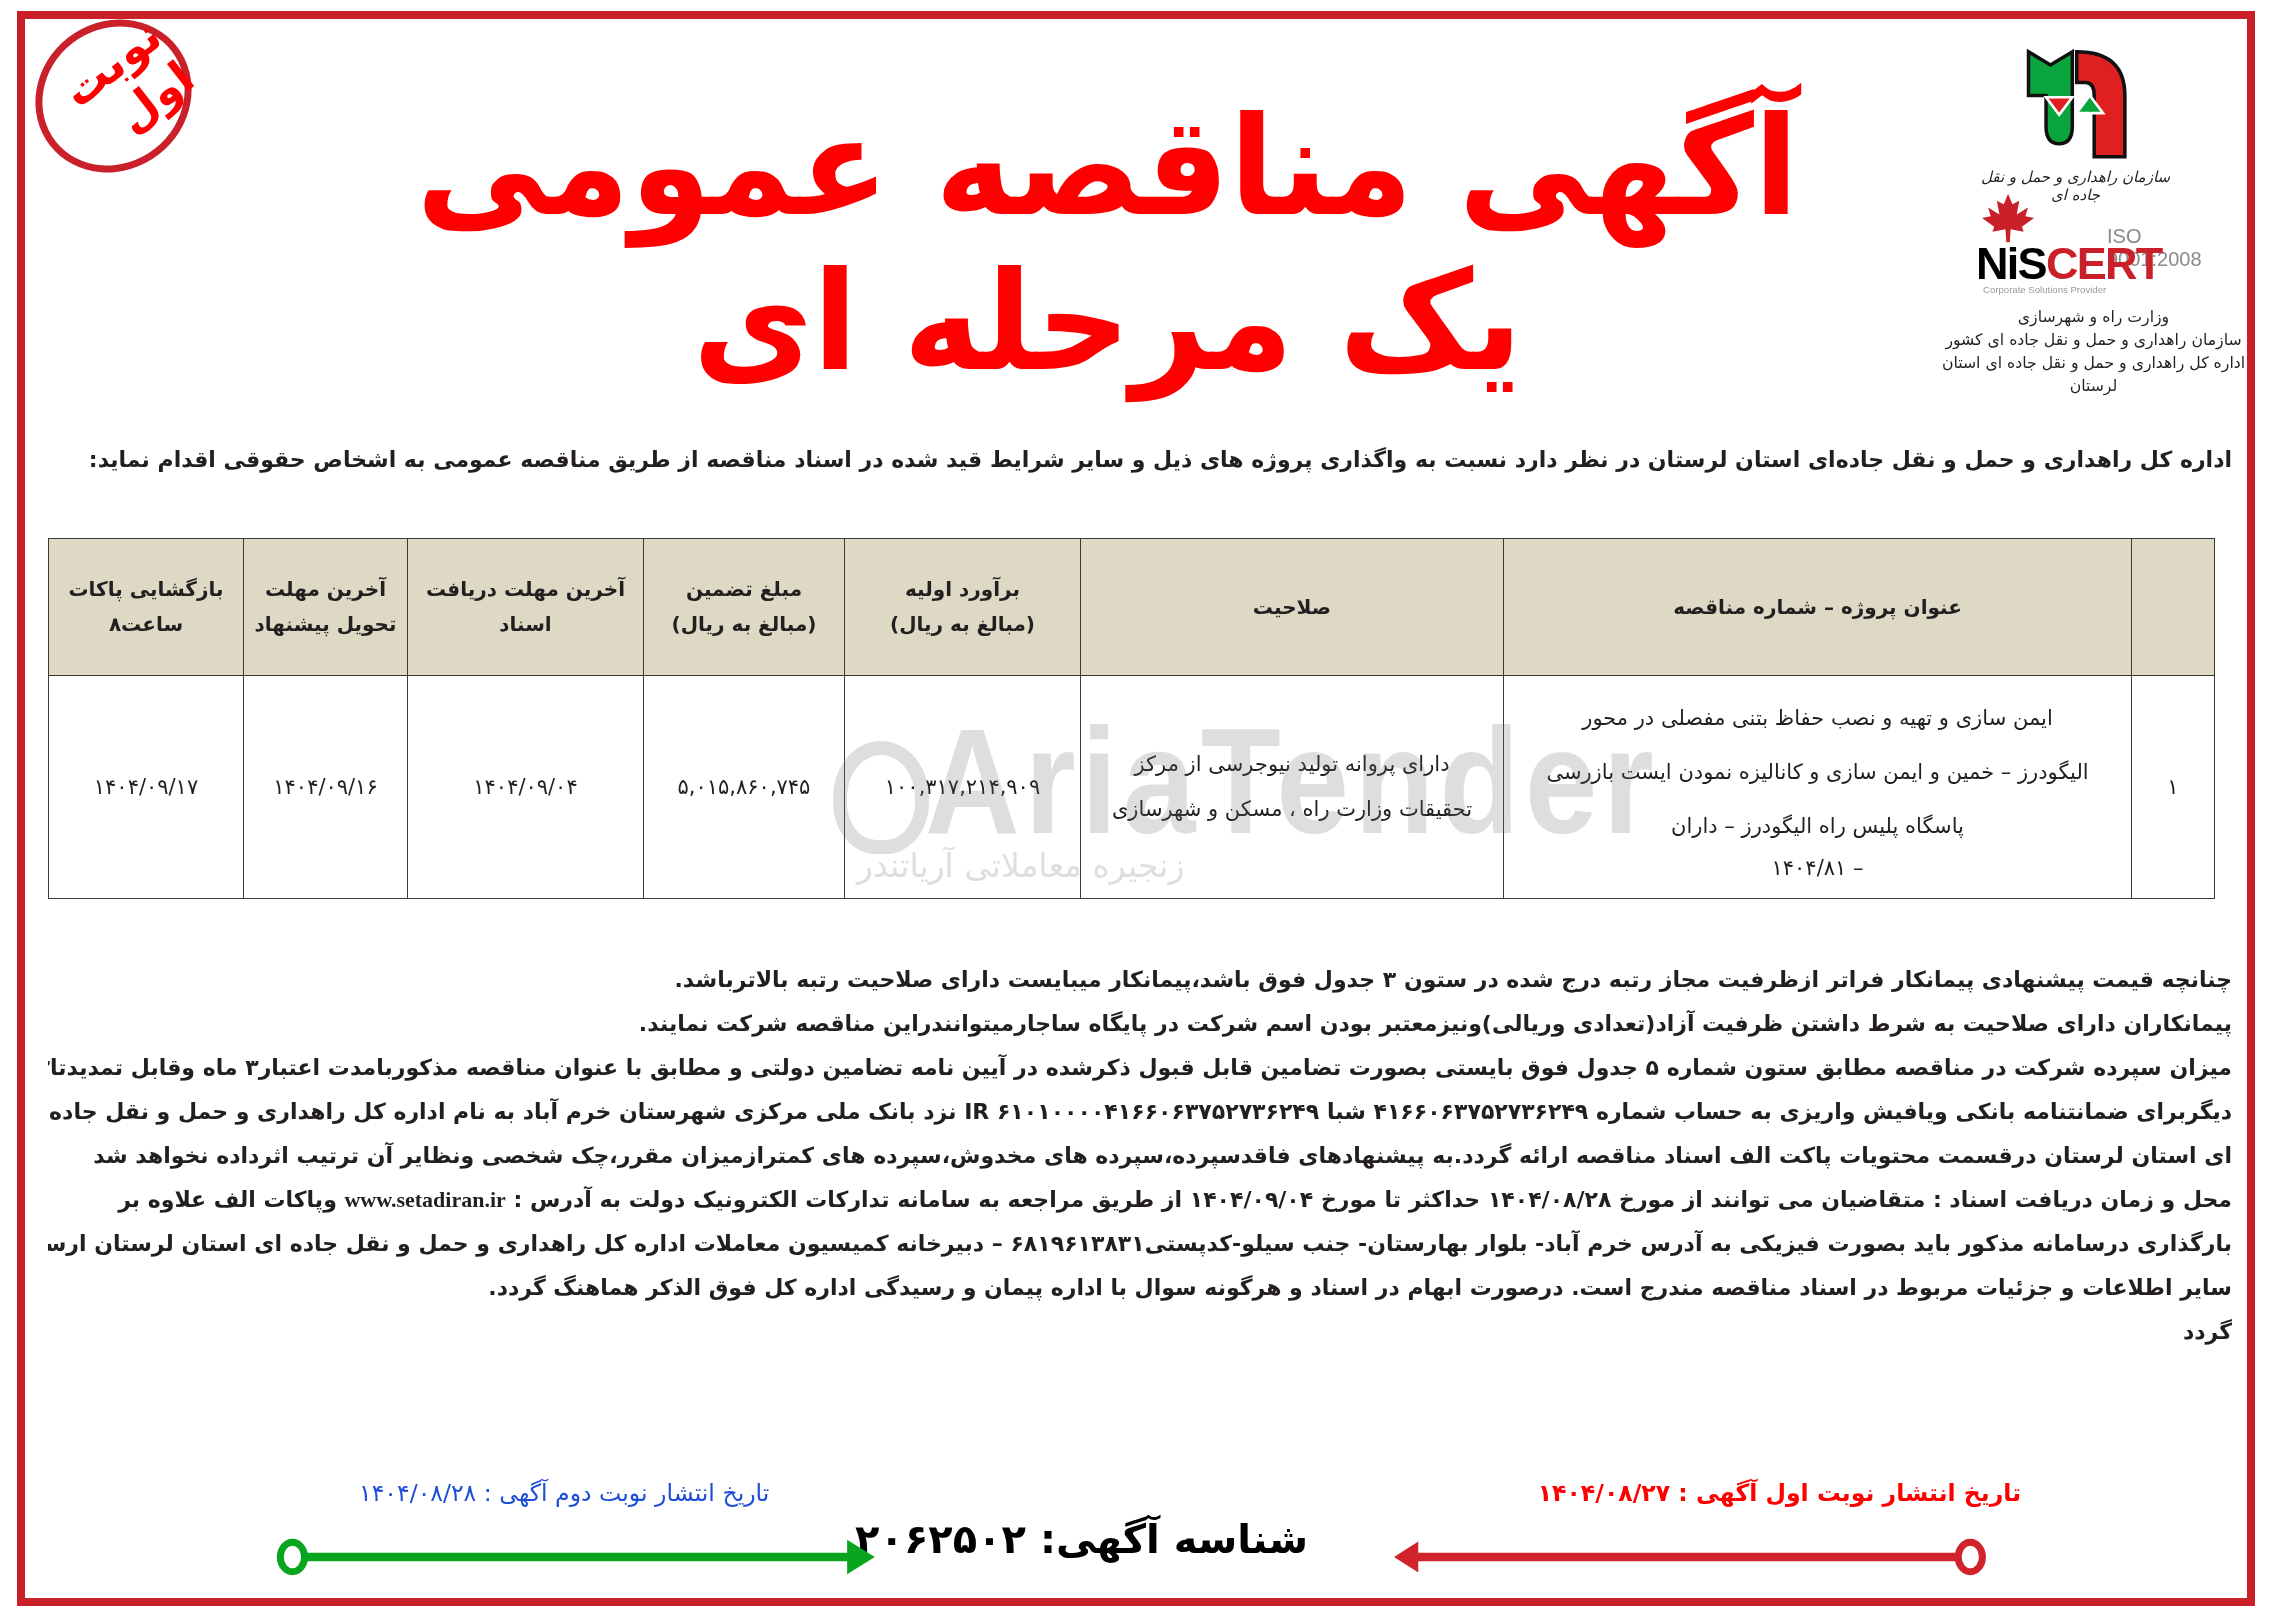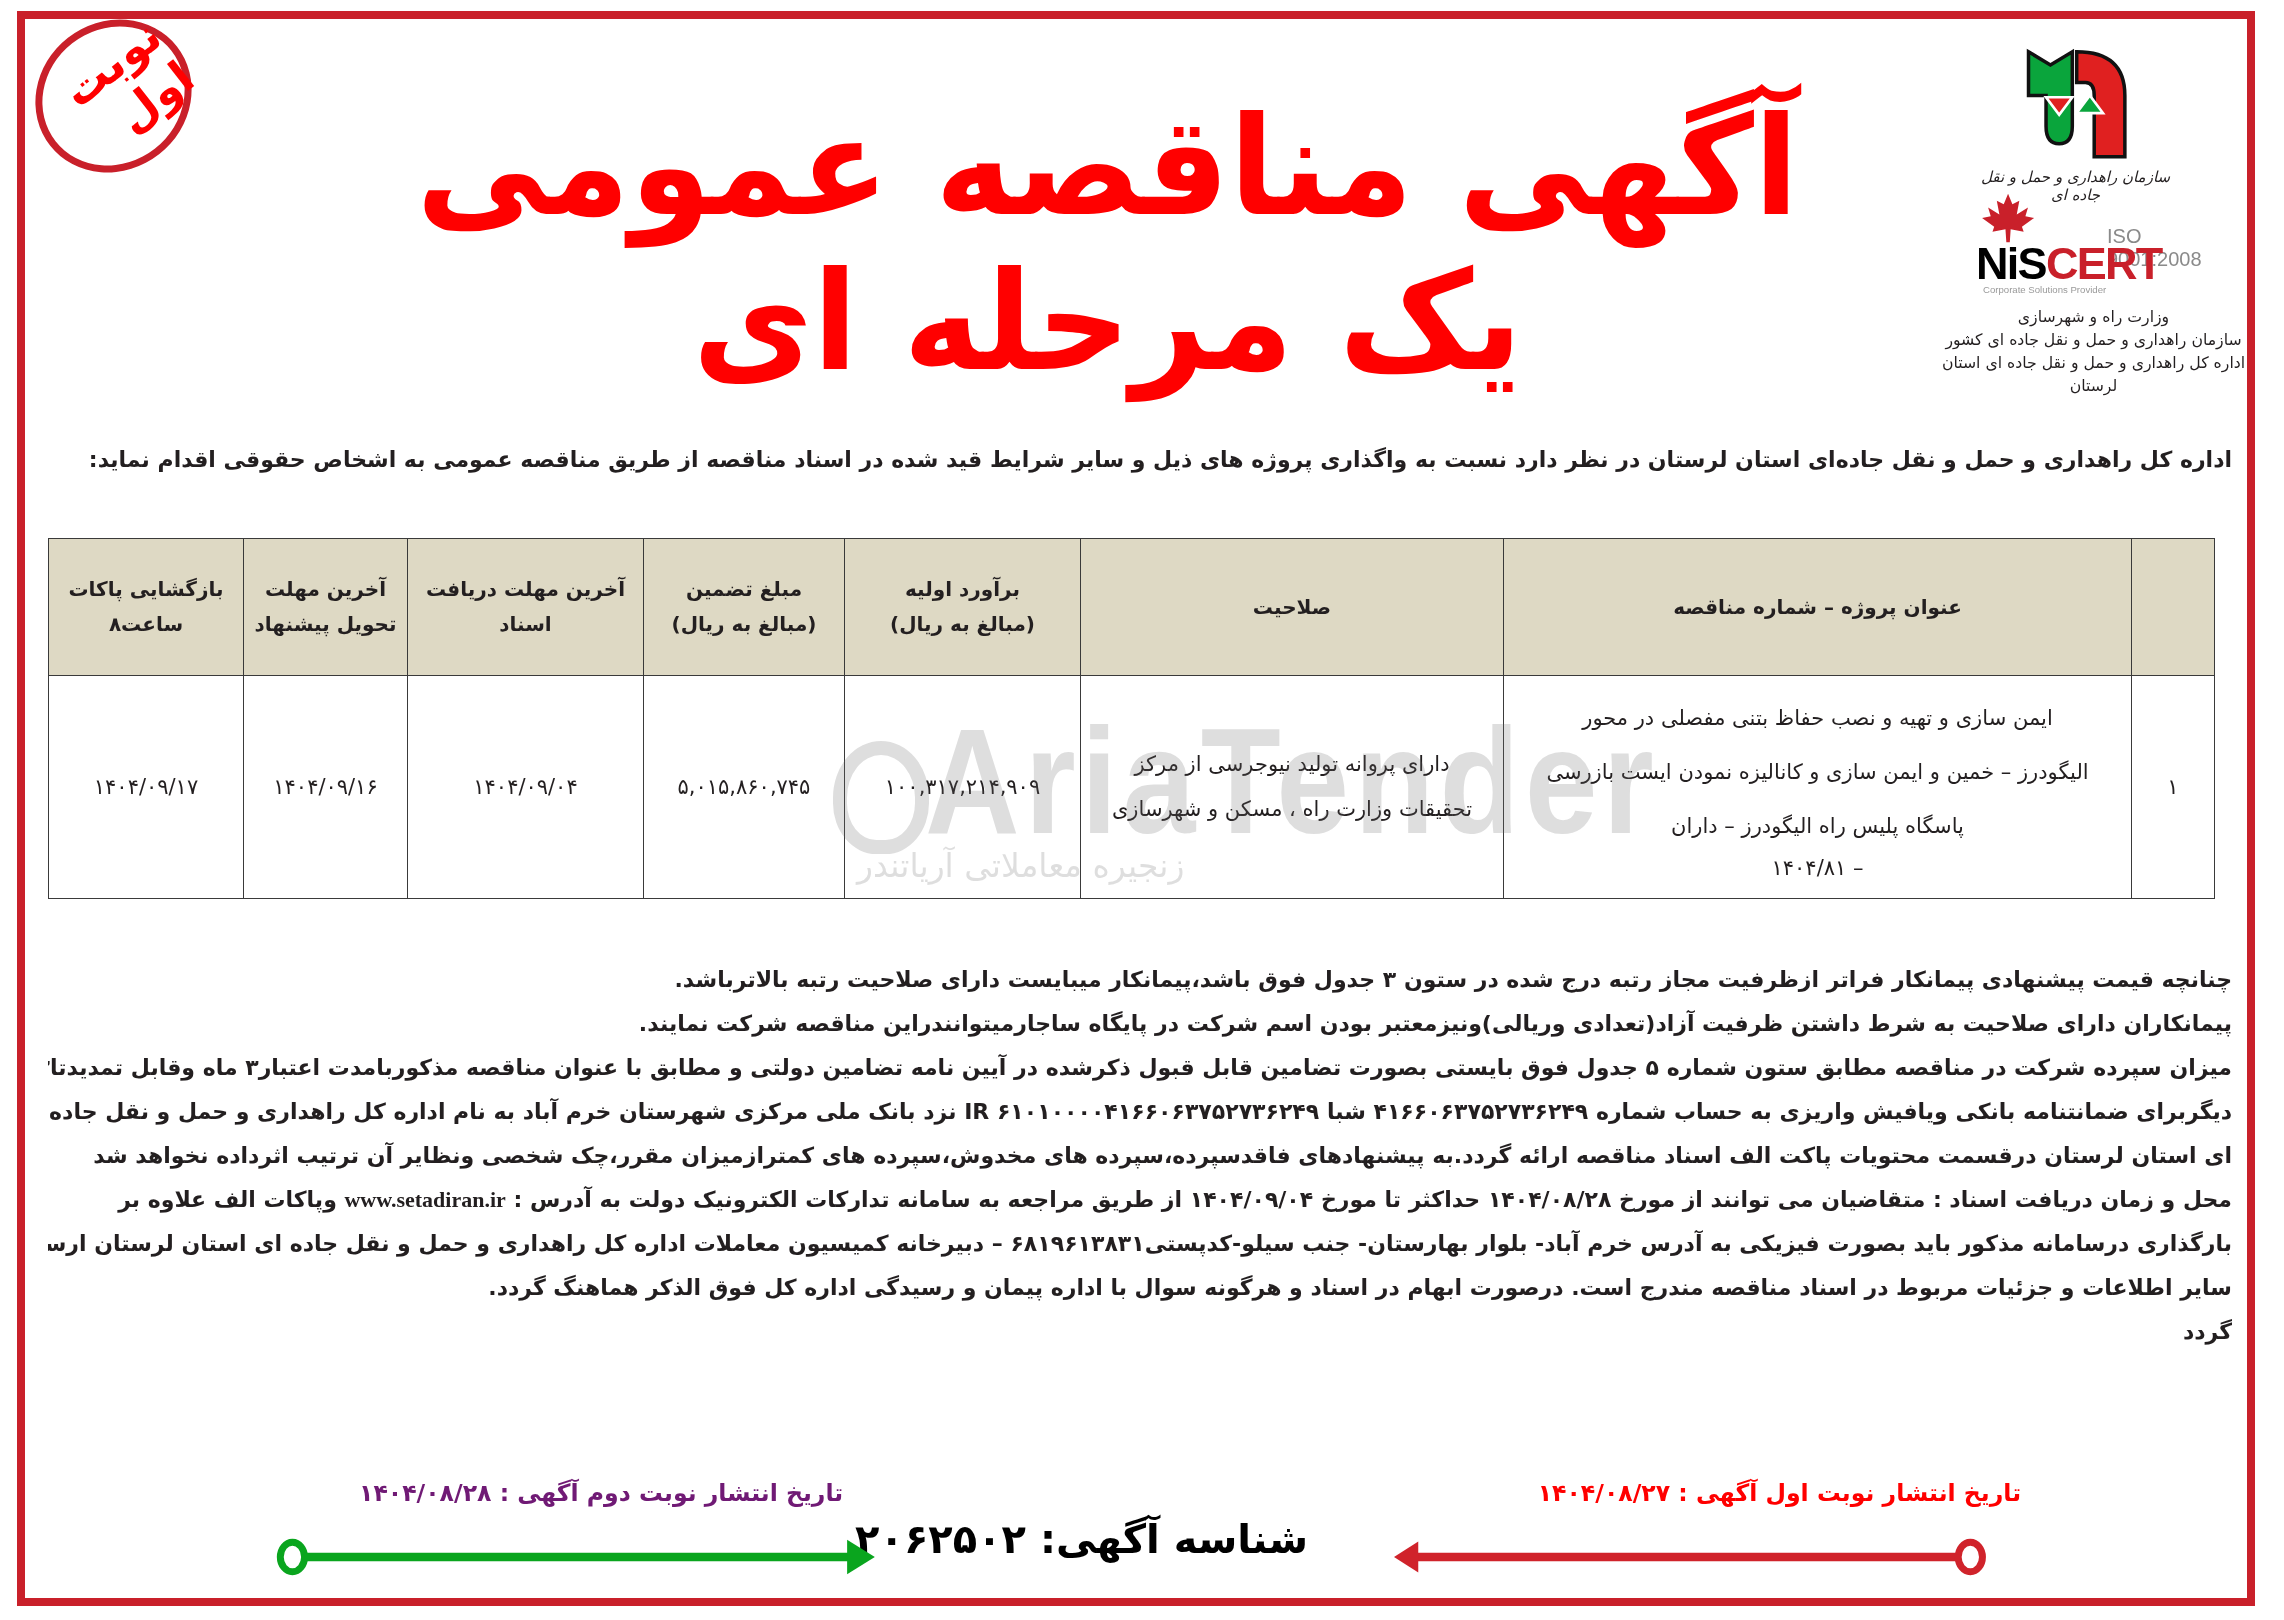--- a/index.html
+++ b/index.html
@@ -57,21 +57,21 @@
 
   
   .body-text { position:absolute; right:52px; left:48px; top:958px; font-size:22px; font-weight:bold;
                text-align:justify; text-align-last:right; line-height:44px; }
   .body-text p { margin:0; white-space:nowrap; overflow:hidden; text-align:right; }
   .b-url { font-family:"Liberation Serif", serif; font-weight:bold; direction:ltr; unicode-bidi:embed; }
   .bold { font-weight:900; }
 
   
   .pub-first { position:absolute; right:263px; top:1479px; color:#ff0000; font-size:23.6px; font-weight:bold; white-space:nowrap; }
-  .pub-second { position:absolute; left:359px; top:1479px; color:#701a75; font-size:23.6px; font-weight:bold; white-space:nowrap; }
+  .pub-second { position:absolute; left:359px; top:1479px; color:#1d4ed8; font-size:23.6px; font-weight:normal; white-space:nowrap; }
   .ad-id { position:absolute; left:942px; top:1516px; width:366px; text-align:center; font-size:40px; font-weight:900; color:#000; white-space:nowrap; }
   .arrow-svg { position:absolute; }
 </style>
 </head>
 <body>
 
 <div class="frame"></div>
 
 <div class="stamp">
   <span>نوبت اول</span>

